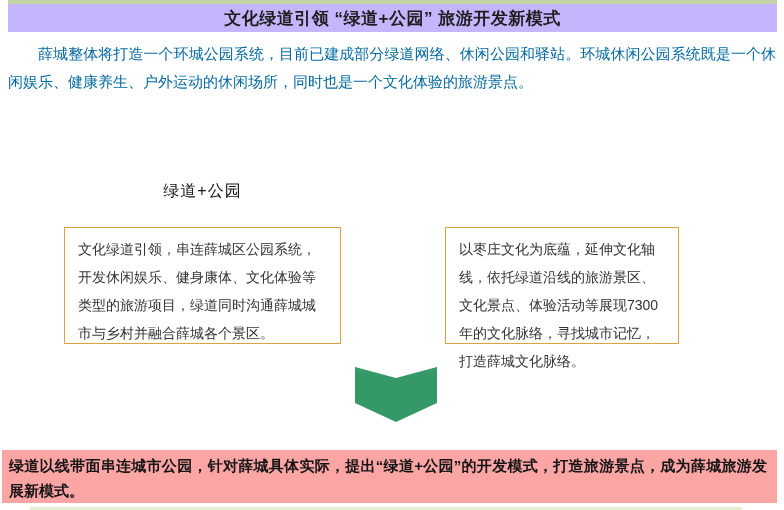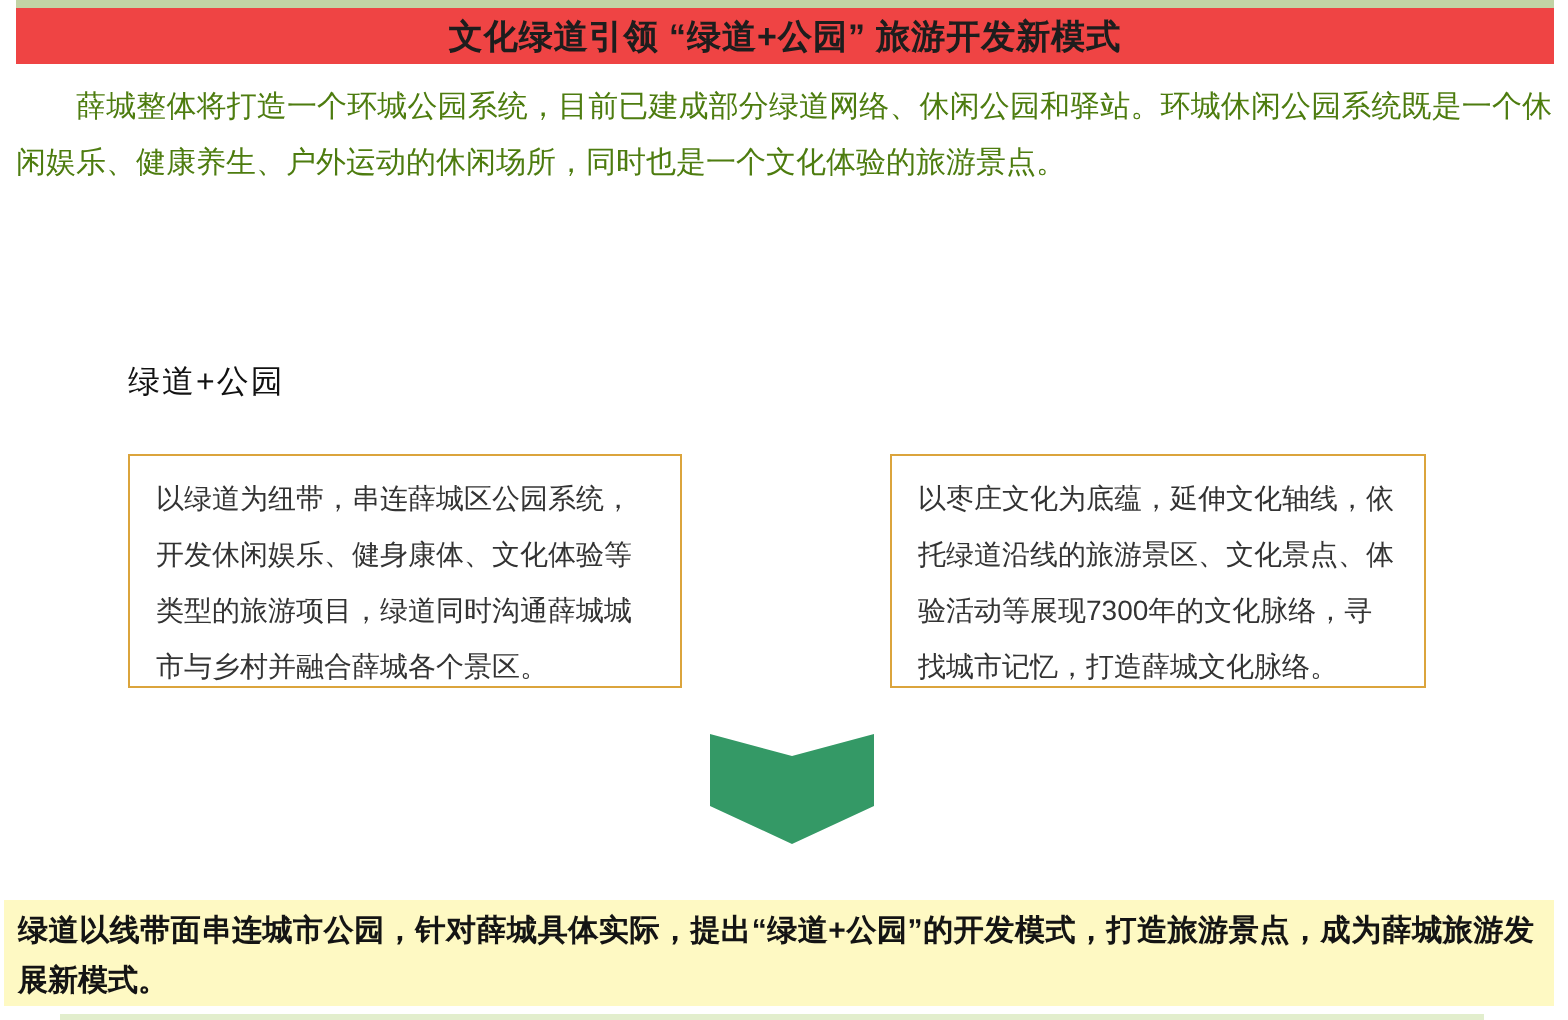--- a/index.html
+++ b/index.html
@@ -18,45 +18,45 @@
     box-sizing:border-box;
     display:flex;align-items:center;justify-content:center;
   }
   .title-bar .title{
     font-size:17px;font-weight:bold;color:#1d1d1d;
     letter-spacing:0.5px;white-space:nowrap;
   }
 
   .para{
     position:absolute;left:8px;width:768px;
-    font-size:15px;line-height:28px;color:#4d7c0f;
+    font-size:15px;line-height:28px;color:#0369a1;
     text-align:justify;
   }
   .para.indent{text-indent:2em;}
   #para1{top:40px;}
   #para2{top:111px;}
   #para3{top:139px;}
 
   .col-heading{
     position:absolute;top:181px;height:22px;
-    font-size:16px;color:#111111;text-align:left;
+    font-size:16px;color:#111111;text-align:center;
     font-weight:500;letter-spacing:1px;
   }
   #heading-left{left:64px;width:277px;}
   #heading-right{left:445px;width:268px;}
 
   .text-box{
     position:absolute;top:227px;height:117px;
     border:1px solid #dba43c;background:#ffffff;
     box-sizing:border-box;
     padding:7px 14px 0 13px;
     font-size:14px;line-height:28px;color:#333333;
   }
   #box-left{left:64px;width:277px;}
-  #box-right{left:445px;width:268px;}
+  #box-right{left:445px;width:234px;}
 
   .chevron-wrap{
     position:absolute;left:355px;top:367px;width:82px;height:55px;
   }
   .chevron-wrap svg{display:block;}
 
   .conclusion-bar{
     position:absolute;left:2px;top:450px;width:775px;height:53px;
     background:#9ab380;box-sizing:border-box;
     padding:3px 10px 0 7px;
@@ -70,41 +70,41 @@
   .bottom-strip{
     position:absolute;left:30px;top:507px;width:712px;height:3px;
     background:#e2eecd;
   }
 </style>
 </head>
 <body>
 
 <div class="slide">
 
-  <div class="title-bar" style="background: #ef4444;">
+  <div class="title-bar" style="background: #c4b5fd;">
     <div class="title">文化绿道引领 “绿道+公园” 旅游开发新模式</div>
   </div>
 
   <div class="para indent" id="para1">薛城整体将打造一个环城公园系统，目前已建成部分绿道网络、休闲公园和驿站。环城休闲公园系统既是一个休闲娱乐、健康养生、户外运动的休闲场所，同时也是一个文化体验的旅游景点。</div>
 
   <div class="col-heading" id="heading-left">绿道+公园</div>
 
   <div class="text-box" id="box-left" style="border-color: rgb(219, 164, 60);">
-    <span>以绿道为纽带，串连薛城区公园系统，开发休闲娱乐、健身康体、文化体验等类型的旅游项目，绿道同时沟通薛城城市与乡村并融合薛城各个景区。</span>
+    <span>文化绿道引领，串连薛城区公园系统，开发休闲娱乐、健身康体、文化体验等类型的旅游项目，绿道同时沟通薛城城市与乡村并融合薛城各个景区。</span>
   </div>
 
   <div class="text-box" id="box-right" style="border-color: rgb(219, 164, 60);">
     <span>以枣庄文化为底蕴，延伸文化轴线，依托绿道沿线的旅游景区、文化景点、体验活动等展现7300年的文化脉络，寻找城市记忆，打造薛城文化脉络。</span>
   </div>
 
   <div class="chevron-wrap">
     <svg width="82" height="55" viewBox="0 0 82 55" xmlns="http://www.w3.org/2000/svg" aria-hidden="true">
       <polygon id="chevron-shape" points="0,0 41,11 82,0 82,36 41,55 0,36" fill="#349966"></polygon>
     </svg>
   </div>
 
-  <div class="conclusion-bar" style="background: #fef9c3; align-items: center;">
+  <div class="conclusion-bar" style="background: #fca5a5; align-items: center;">
     <div class="conclusion-text">绿道以线带面串连城市公园，针对薛城具体实际，提出“绿道+公园”的开发模式，打造旅游景点，成为薛城旅游发展新模式。</div>
   </div>
 
   <div class="bottom-strip"></div>
 
 </div>
 
 </body></html>

